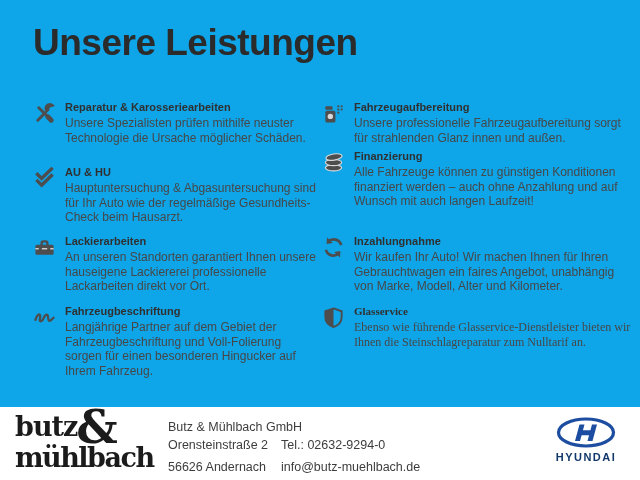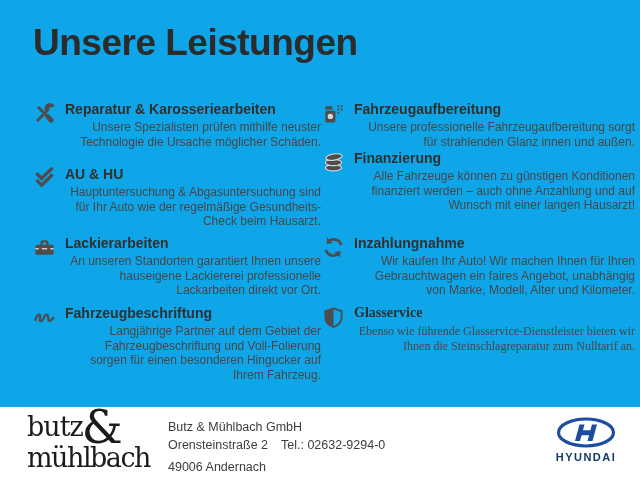--- a/index.html
+++ b/index.html
@@ -14,28 +14,28 @@
     position:absolute;left:33px;top:22px;
     font-size:37px;font-weight:bold;color:#2b2b2b;
     letter-spacing:-0.5px;
   }
   .service{position:absolute;display:flex;align-items:flex-start;}
   .service .icon{flex:0 0 23px;width:23px;height:23px;margin-right:9px;margin-top:1px;color:#4d4d4d;}
   .service .icon svg{width:23px;height:23px;display:block;}
   .service .texts{}
   .col-left .texts{width:256px;}
   .col-right .texts{width:281px;}
-  .service h3{margin:0 0 3px 0;font-size:14px;font-weight:bold;color:#303030;letter-spacing:0;}
-  .service p{margin:0;font-size:12px;line-height:14.5px;color:#474747;text-align:right;}
+  .service h3{margin:0 0 3px 0;font-size:11px;font-weight:bold;color:#303030;letter-spacing:0;}
+  .service p{margin:0;font-size:12px;line-height:14.5px;color:#474747;}
   .l1{left:33px;top:101px;} .l2{left:33px;top:166px;} .l3{left:33px;top:235px;} .l4{left:33px;top:305px;}
   .r1{left:322px;top:101px;} .r2{left:322px;top:150px;} .r3{left:322px;top:235px;} .r4{left:322px;top:305px;font-family:Liberation Serif, serif;}
   .bg-fill{fill:#d8d8d8;}
   
   .footer{position:absolute;left:0;top:407px;width:640px;height:73px;background:#ffffff;}
-  .logo{position:absolute;left:27px;top:6px;color:#1b1b1b;font-family:"DejaVu Serif", serif;font-weight:normal;line-height:1;}
+  .logo{position:absolute;left:15px;top:6px;color:#1b1b1b;font-family:"DejaVu Serif", serif;font-weight:bold;line-height:1;}
   .logo-top{font-size:27px;letter-spacing:-1px;display:flex;align-items:flex-start;}
   .logo-amp{font-size:46px;line-height:0.8;margin-left:-1px;position:relative;top:-4px;}
   .logo-bottom{font-size:27px;letter-spacing:-1.5px;margin-top:-6px;}
   .footer-info{position:absolute;left:168px;top:13px;font-size:12.5px;font-weight:normal;color:#3d3d3d;}
   .company{margin-bottom:4px;}
   .contact-grid{display:grid;grid-template-columns:113px auto;row-gap:8px;}
   .hyundai{position:absolute;left:540px;top:10px;width:92px;text-align:center;}
   .hyundai svg{display:block;margin:0 auto 2px auto;}
   .hyundai-word{font-size:11px;font-weight:bold;letter-spacing:1.5px;color:#12386b;}
 </style>
@@ -132,21 +132,21 @@
       <svg viewBox="0 0 24 24">
         <g fill="currentColor" stroke="#d8d8d8" stroke-width="1.2">
           <ellipse cx="12" cy="17.5" rx="8.5" ry="3.2"></ellipse>
           <ellipse cx="12" cy="12" rx="8.5" ry="3.2"></ellipse>
           <ellipse cx="12.5" cy="6.3" rx="8.5" ry="3.2" transform="rotate(-9 12.5 6.3)"></ellipse>
         </g>
       </svg>
     </span>
     <span class="texts">
       <h3>Finanzierung</h3>
-      <p>Alle Fahrzeuge können zu günstigen Konditionen finanziert werden – auch ohne Anzahlung und auf Wunsch mit einer langen Hausarzt!</p>
+      <p>Alle Fahrzeuge können zu günstigen Konditionen finanziert werden – auch ohne Anzahlung und auf Wunsch mit auch langen Laufzeit!</p>
     </span>
   </div>
 
   <div class="service col-right r3">
     <span class="icon">
       <svg viewBox="0 0 24 24">
         <g fill="none" stroke="currentColor" stroke-width="2.9">
           <path d="M20 9.5 A8.2 8.2 0 0 0 6.2 6.2"></path>
           <path d="M4 14.5 A8.2 8.2 0 0 0 17.8 17.8"></path>
         </g>
@@ -181,21 +181,22 @@
           <span class="logo-amp">&amp;</span>
       </div>
       <div class="logo-bottom">mühlbach</div>
     </div>
 
     <div class="footer-info">
       <div class="company">Butz &amp; Mühlbach GmbH</div>
       <div class="contact-grid">
         <span>Orensteinstraße 2</span>
         <span>Tel.: 02632-9294-0</span>
-        <span>49006 Andernach</span>
+        <span>56626 Andernach</span>
+        <span>info@butz-muehlbach.de</span>
       </div>
     </div>
 
     <div class="hyundai">
       <svg width="62" height="32" viewBox="0 0 62 32">
         <ellipse cx="31" cy="15.5" rx="27.5" ry="13.5" fill="none" stroke="#1c4da0" stroke-width="3.2"></ellipse>
         <g fill="#1c4da0">
           <path d="M24.5 7.5 L29.5 7.5 L25 24 L20 24 Z"></path>
           <path d="M37 7.5 L42 7.5 L37.5 24 L32.5 24 Z"></path>
           <path d="M24.3 13.3 L38.2 13.3 L37 18.2 L23 18.2 Z"></path>

